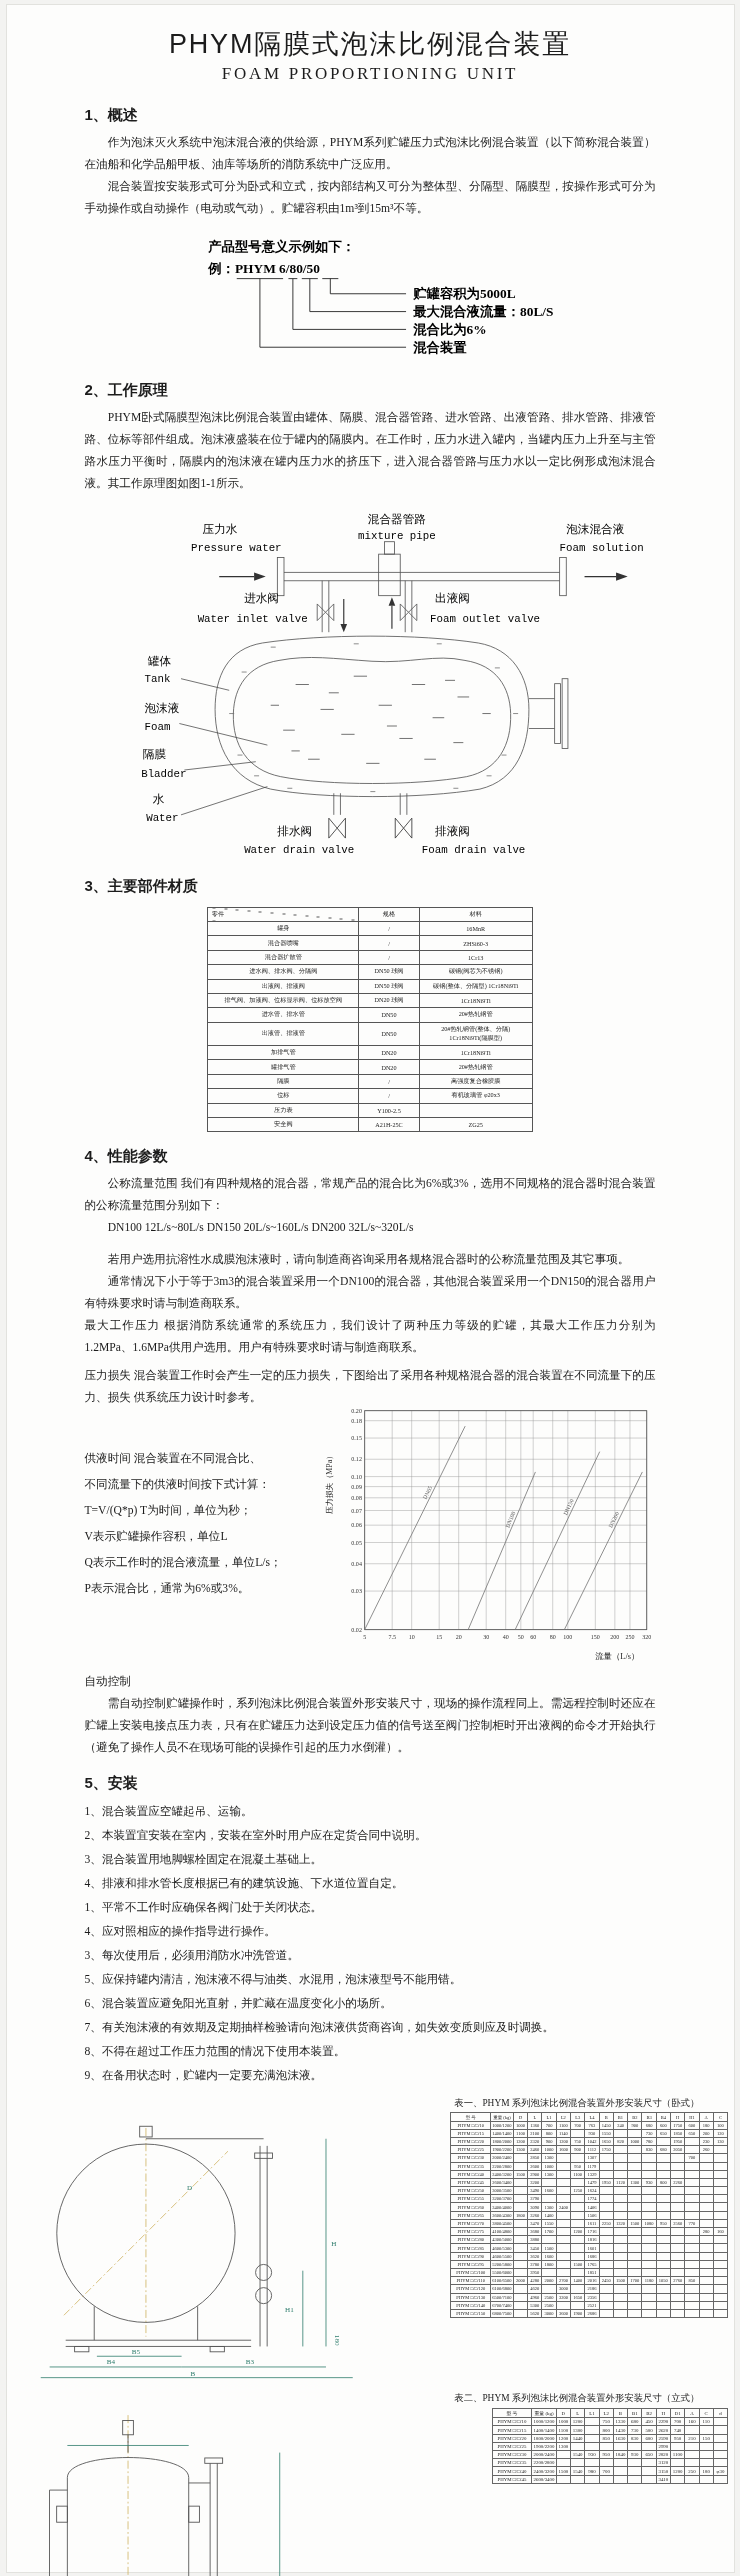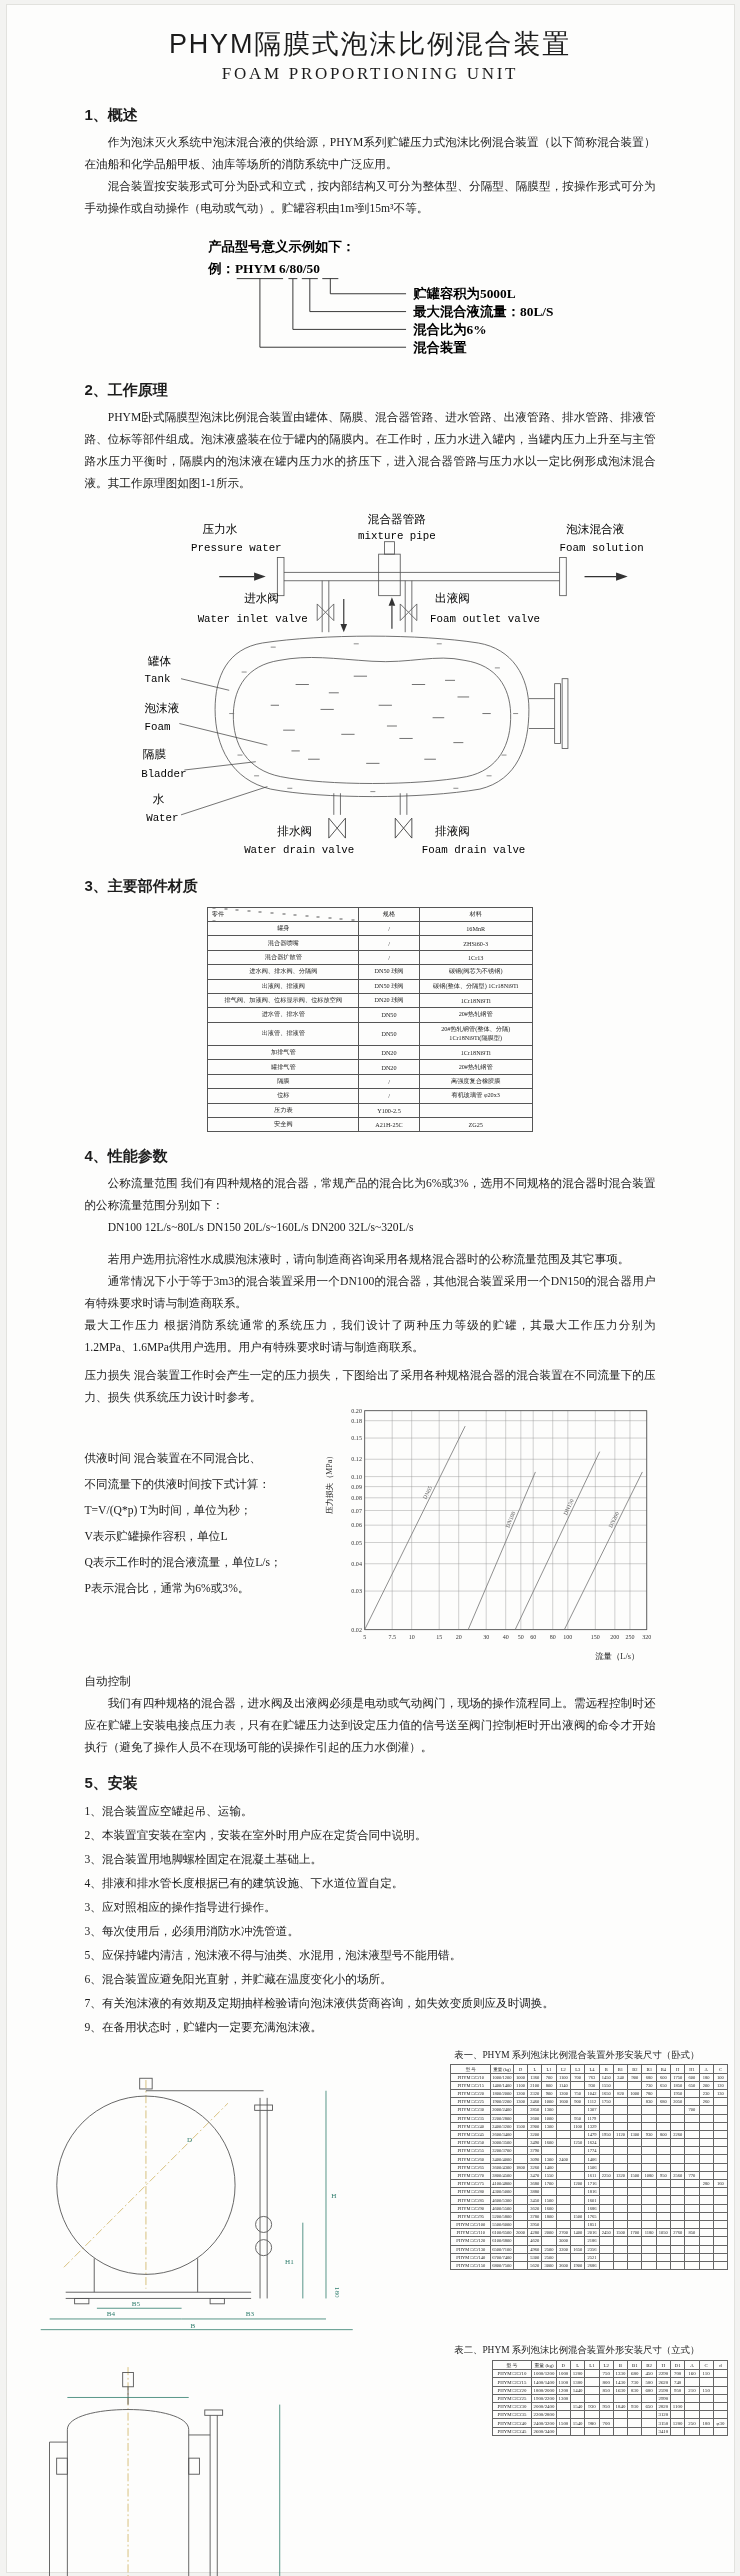--- a/index.html
+++ b/index.html
@@ -342,33 +342,35 @@
             <text font-size="6.2" fill="#555" transform="translate(263.70879060705306,121.05451765601737) rotate(-64.59480873823603)">DN150</text>
             <line x1="261.2283273478083" y1="244" x2="345.282456844165" y2="74.0424043961942" stroke="#787878" stroke-width="0.9"></line>
             <text font-size="6.2" fill="#555" transform="translate(312.3418876355494,134.6262907256404) rotate(-63.68486905424704)">DN200</text>
             <text font-size="8.5" fill="#222" text-anchor="middle" transform="translate(11,86) rotate(-90)">压力损失（MPa）</text>
             <text x="342" y="276" font-size="9" text-anchor="end" fill="#222">流量（L/s）</text>
           </svg>
       </div>
     </div>
 
     <p class="body">自动控制</p>
-    <p class="body ind">我们有四种规格的混合器，进水阀及出液阀必须是电动或气动阀门，现场的操作流程同上。需远程控制时还应在贮罐上安装电接点压力表，只有在贮罐压力达到设定压力值的信号送至阀门控制柜时开出液阀的命令才开始执行（避免了操作人员不在现场可能的误操作引起的压力水倒灌）。</p>
+    <p class="body ind">需自动控制贮罐操作时，系列泡沫比例混合装置外形安装尺寸，现场的操作流程同上。需远程控制时还应在贮罐上安装电接点压力表，只有在贮罐压力达到设定压力值的信号送至阀门控制柜时开出液阀的命令才开始执行（避免了操作人员不在现场可能的误操作引起的压力水倒灌）。</p>
 
     <h2>5、安装</h2>
     <p class="body" style="line-height:24px">1、混合装置应空罐起吊、运输。</p>
     <p class="body" style="line-height:24px">2、本装置宜安装在室内，安装在室外时用户应在定货合同中说明。</p>
     <p class="body" style="line-height:24px">3、混合装置用地脚螺栓固定在混凝土基础上。</p>
     <p class="body" style="line-height:24px">4、排液和排水管长度根据已有的建筑设施、下水道位置自定。</p>
 
-    <p class="body" style="line-height:24px">3、应对照相应的操作指导进行操作。</p>
+    <p class="body" style="line-height:24px">1、平常不工作时应确保各阀门处于关闭状态。</p>
+    <p class="body" style="line-height:24px">4、应对照相应的操作指导进行操作。</p>
     <p class="body" style="line-height:24px">3、每次使用后，必须用消防水冲洗管道。</p>
     <p class="body" style="line-height:24px">5、应保持罐内清洁，泡沫液不得与油类、水混用，泡沫液型号不能用错。</p>
     <p class="body" style="line-height:24px">6、混合装置应避免阳光直射，并贮藏在温度变化小的场所。</p>
     <p class="body" style="line-height:24px">7、有关泡沫液的有效期及定期抽样检验请向泡沫液供货商咨询，如失效变质则应及时调换。</p>
+    <p class="body" style="line-height:24px">8、不得在超过工作压力范围的情况下使用本装置。</p>
     <p class="body" style="line-height:24px">9、在备用状态时，贮罐内一定要充满泡沫液。</p>
   </div>
 
   <div style="margin:3.6px 3.6px 0 5.3px;">
     <div class="tcap">表一、PHYM 系列泡沫比例混合装置外形安装尺寸（卧式）</div>
     <div class="trow">
       <svg class="tdraw" width="357" height="271" viewBox="0 0 400 304">
         <line class="cline" x1="150" y1="18" x2="150" y2="252"></line>
         <line class="cline" x1="58" y1="228" x2="242" y2="44"></line>
         <circle class="ink" stroke="#666" cx="150" cy="136" r="100"></circle>

